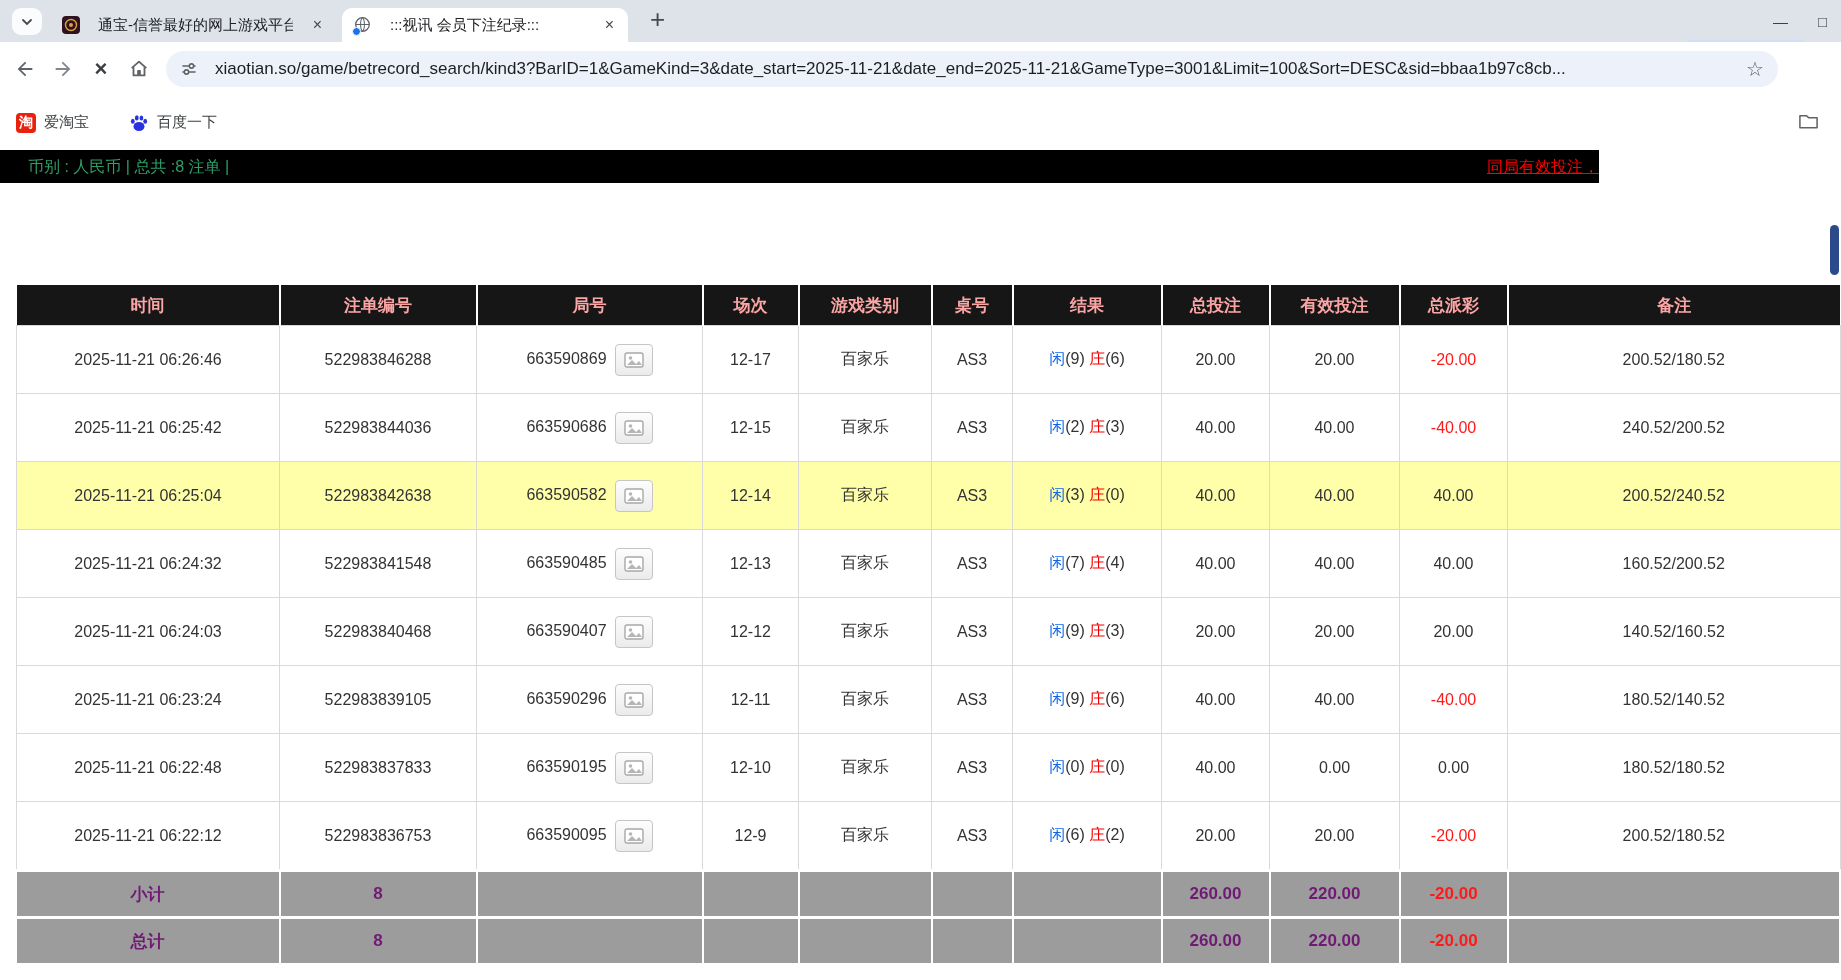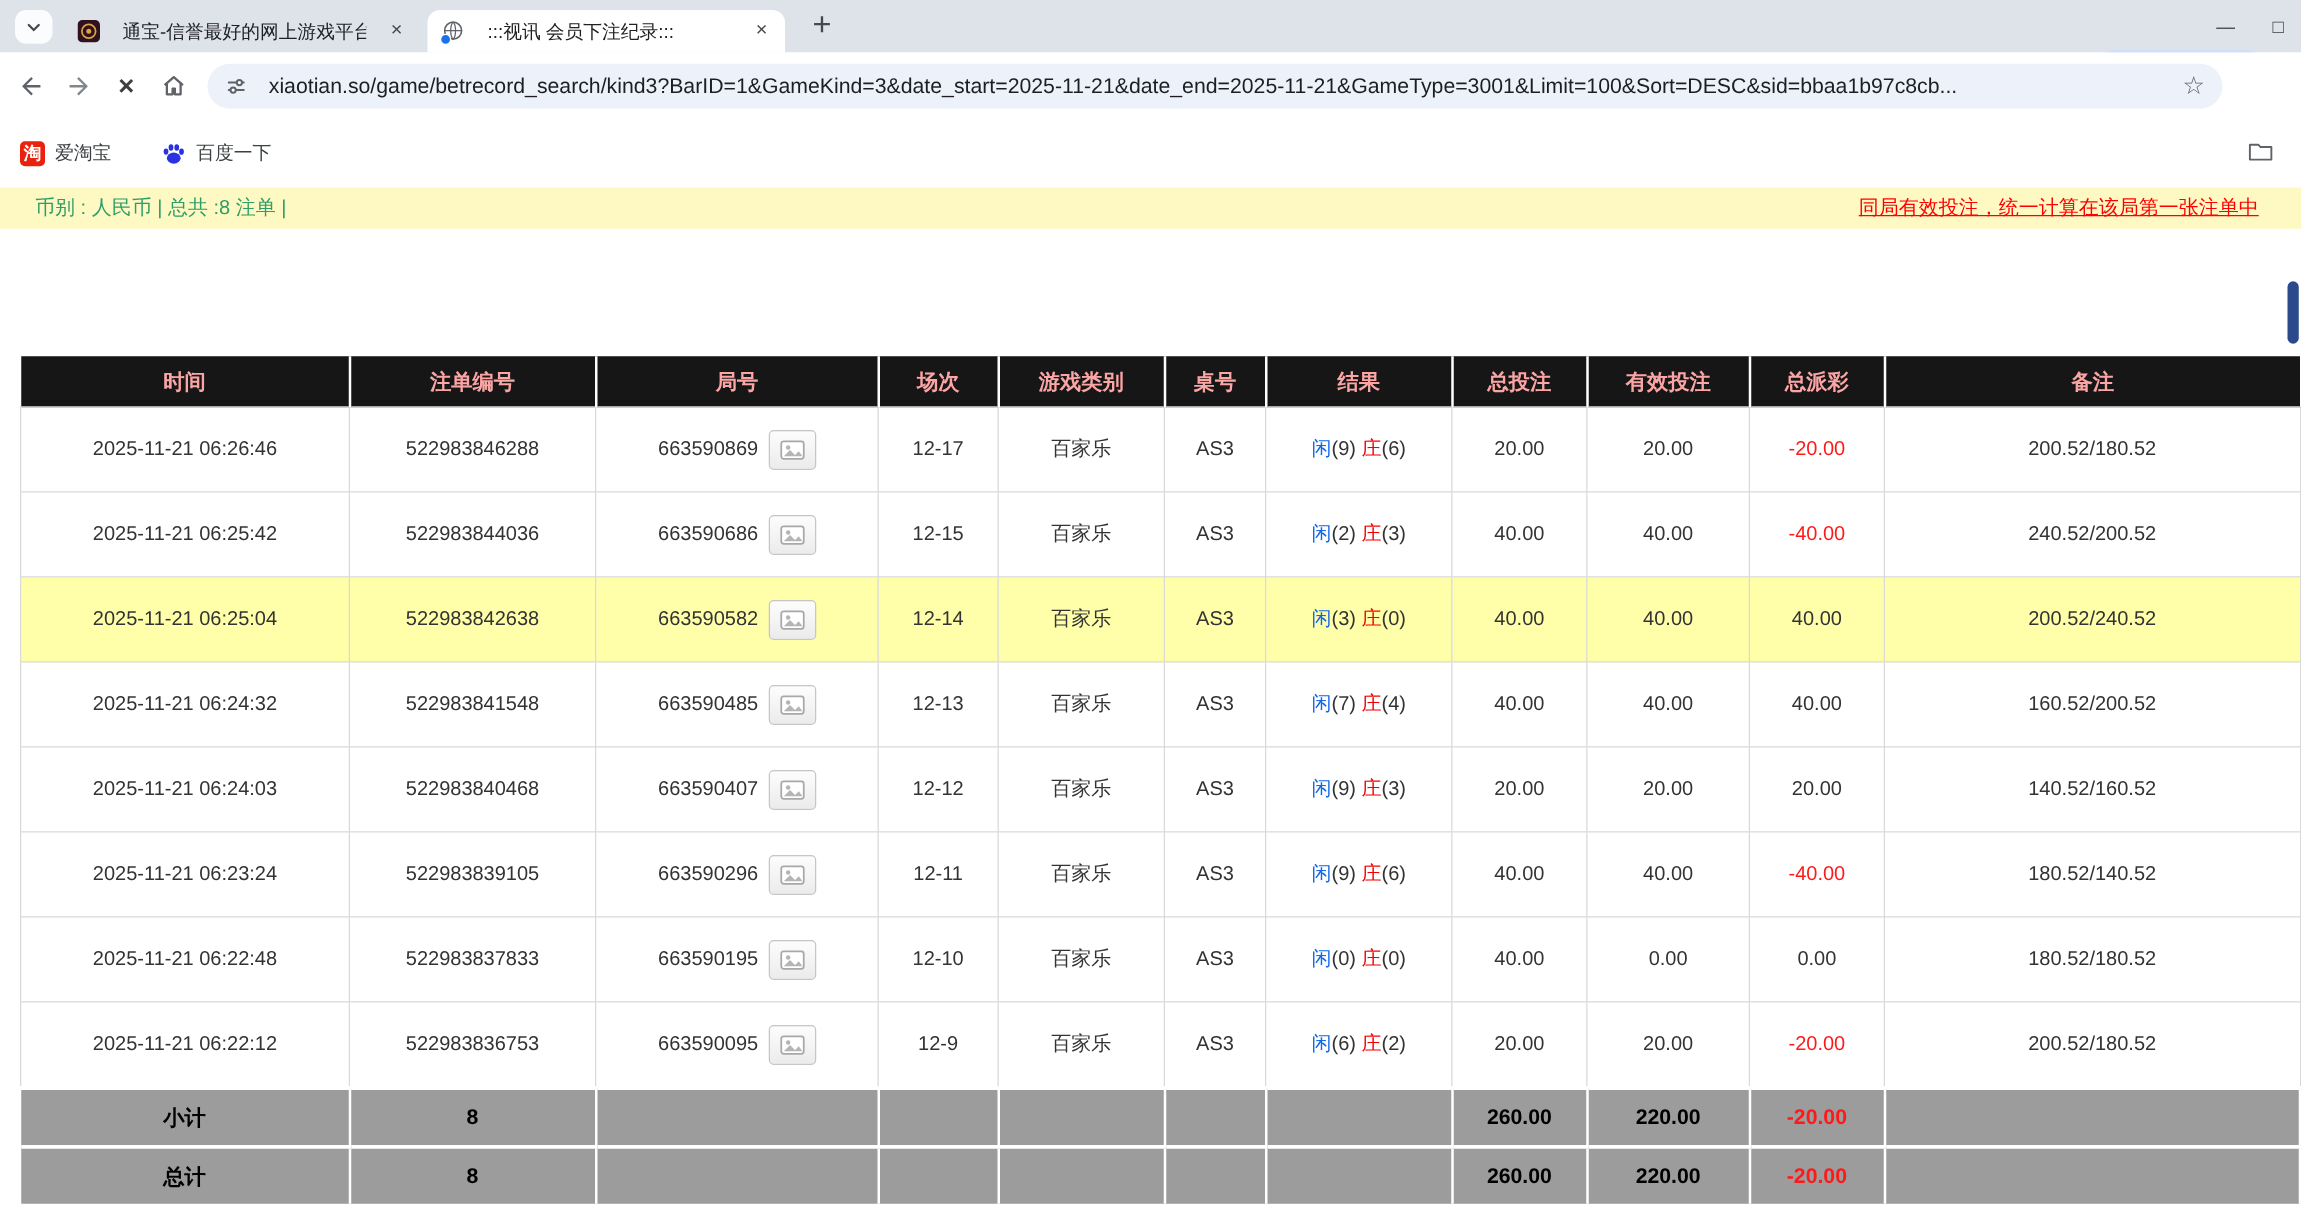--- a/index.html
+++ b/index.html
@@ -36,38 +36,38 @@
   .star { font-size:20px; color:#5f6368; cursor:pointer; }
   
   .bookmarks { position:absolute; top:95px; left:0; width:1841px; height:55px; background:#fff;
     display:flex; align-items:center; }
   .bm { display:flex; align-items:center; gap:8px; margin-left:16px; font-size:15px; color:#3c4043; cursor:pointer; }
   .bm + .bm { margin-left:40px;align-items:center; }
   .tao { width:20px; height:20px; background:#e8220e; color:#fff; border-radius:4px; font-size:14px;
     display:flex; align-items:center; justify-content:center; font-weight:bold; }
   .bm-folder { position:absolute; right:22px; top:17px; cursor:pointer; }
   
-  .infobar { position:absolute; top:150px; left:0; width:1841px; height:33px; background:#fef9c3; overflow:hidden; }
+  .infobar { position:absolute; top:150px; left:0; width:1599px; height:33px; background:#000000; overflow:hidden; }
   .info-left { position:absolute; left:28px; top:0; line-height:33px; font-size:16px; color:#2e9e68; white-space:nowrap; }
   .info-right { position:absolute; left:1487px; top:0; line-height:33px; font-size:16px; color:#fe0000; white-space:nowrap;text-decoration:underline; }
   
   .bets { position:absolute; top:285px; left:16px; width:1825px; border-collapse:collapse; table-layout:fixed; }
   .bets th { background:#161616; color:#fca5a5; font-size:17px; font-weight:bold; height:40px;
     border-right:2px solid #fff; padding:0; }
   .bets th:last-child { border-right:none; }
   .bets tbody td { height:67px; text-align:center; font-size:16px; color:#333;
     border:1px solid #d9d9d9; background:#fff; padding:0 4px; }
   .bets tr.hl td { background:#ffffaa; }
   .blue { color:#1266e8; }
   .redc { color:#f20000; }
   .neg { color:#ff1a1a !important; }
   .vid-btn { display:inline-flex; align-items:center; justify-content:center; width:36px; height:30px;
     background:linear-gradient(#fdfdfd,#ebebeb); border:1px solid #c6c6c6; border-radius:4px;
     margin-left:8px; vertical-align:middle; cursor:pointer; }
-  .bets tfoot td { height:44px; background:#9c9c9c; color:#000000; font-weight:bold; font-size:17px;
+  .bets tfoot td { height:44px; background:#9c9c9c; color:#701a75; font-weight:bold; font-size:17px;
     text-align:center; border-right:2px solid #fff; border-top:3px solid #fff; padding:0; }
   
   .scroll-thumb { position:absolute; right:2px; top:225px; width:9px; height:50px;
     background:#2a4a8c; border-radius:5px; cursor:pointer; }
 </style>
 </head>
 <body>
 
 <div class="tabstrip">
   <div class="tab-search">

